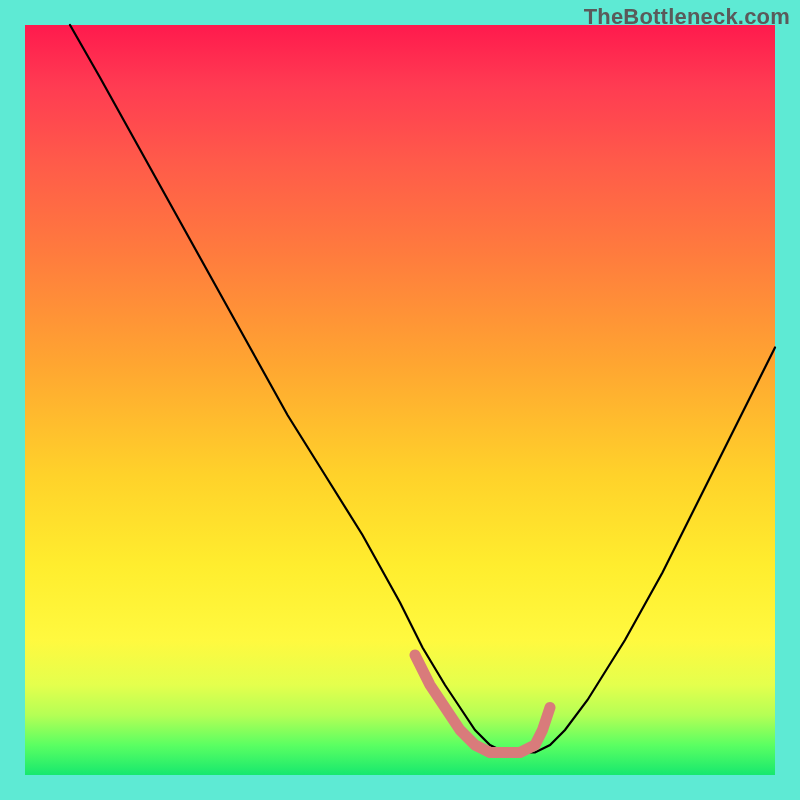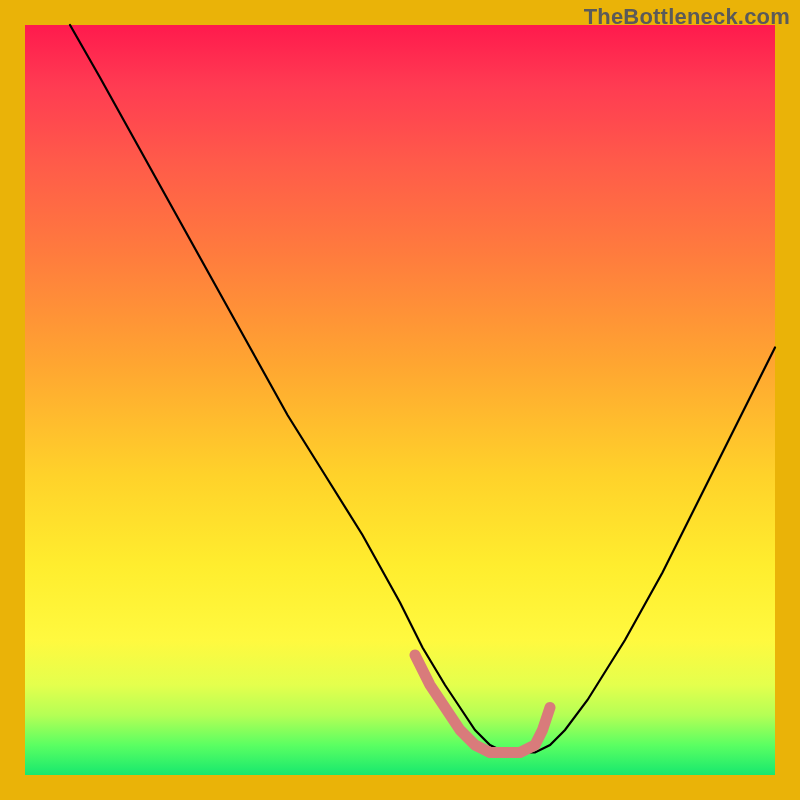--- a/index.html
+++ b/index.html
@@ -8,21 +8,21 @@
     width: 800px;
     height: 800px;
     background: #000;
     overflow: hidden;
     font-family: Arial, Helvetica, sans-serif;
   }
   .stage {
     position: relative;
     width: 800px;
     height: 800px;
-    background: #eab308;
+    background: #5eead4;
   }
   .plot-area {
     position: absolute;
     left: 25px;
     top: 25px;
     width: 750px;
     height: 750px;
     
     background: linear-gradient(
       to bottom,

